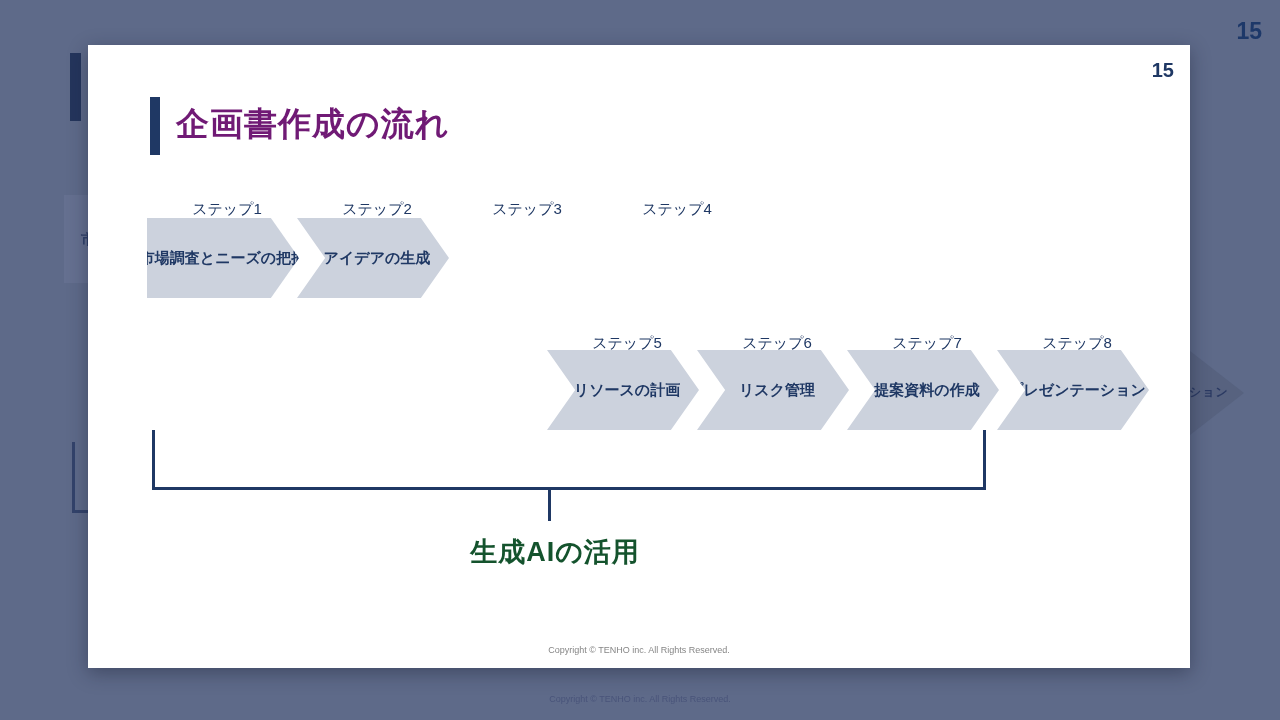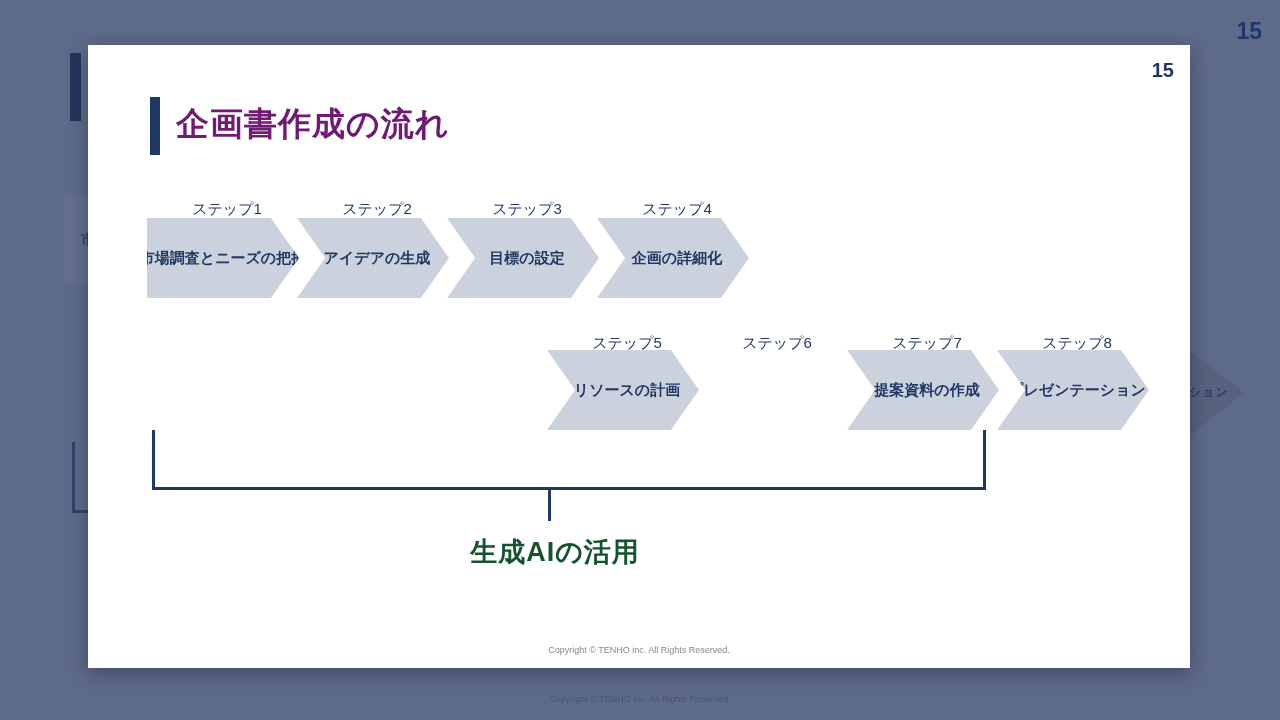--- a/index.html
+++ b/index.html
@@ -150,34 +150,31 @@
   <div class="step-label lbl-2">ステップ2</div>
   <div class="step-label lbl-3">ステップ3</div>
   <div class="step-label lbl-4">ステップ4</div>
 
   <div class="chev first ch-1">
       <span>市場調査とニーズの把握</span>
     </div>
   <div class="chev ch-2">
       <span>アイデアの生成</span>
     </div>
-  <div class="chev ch-3">
-      <span>目標の設定</span>
-    </div>
-  <div class="chev ch-4">
-      <span>企画の詳細化</span>
-    </div>
 
   <div class="step-label lbl-5">ステップ5</div>
   <div class="step-label lbl-6">ステップ6</div>
   <div class="step-label lbl-7">ステップ7</div>
   <div class="step-label lbl-8">ステップ8</div>
 
   <div class="chev ch-5">
       <span>リソースの計画</span>
+    </div>
+  <div class="chev ch-6">
+      <span>リスク管理</span>
     </div>
   <div class="chev ch-7">
       <span>提案資料の作成</span>
     </div>
   <div class="chev ch-8">
       <span>プレゼンテーション</span>
     </div>
 
   <div class="bracket"></div>
   <div class="bracket-tick"></div>

